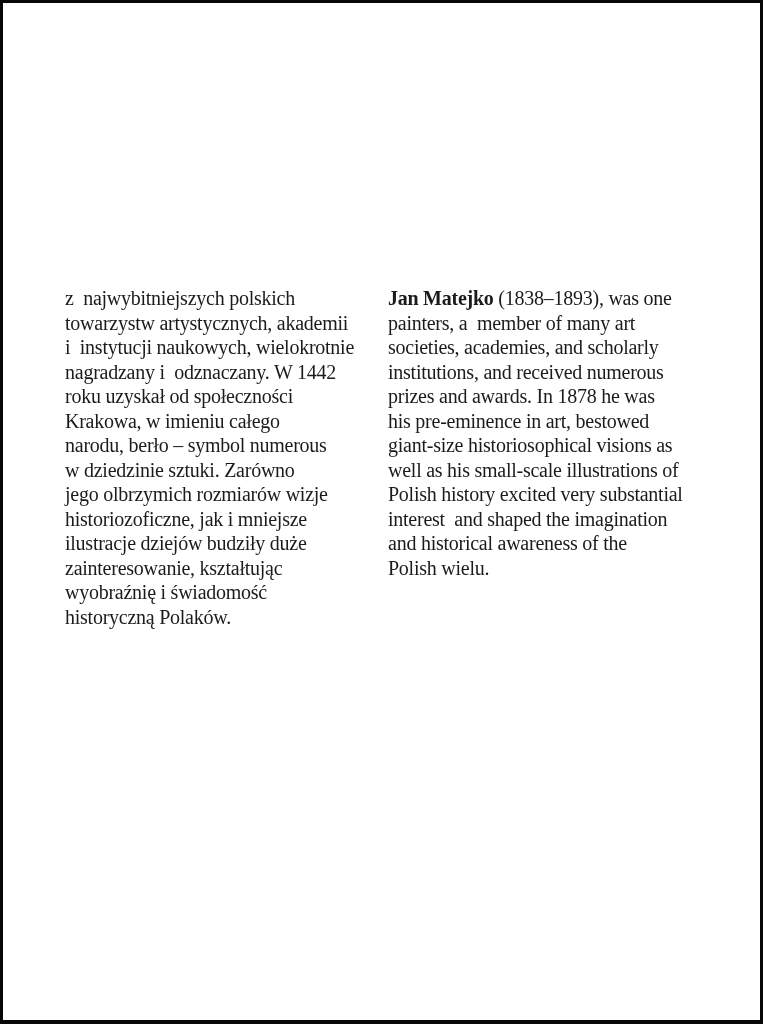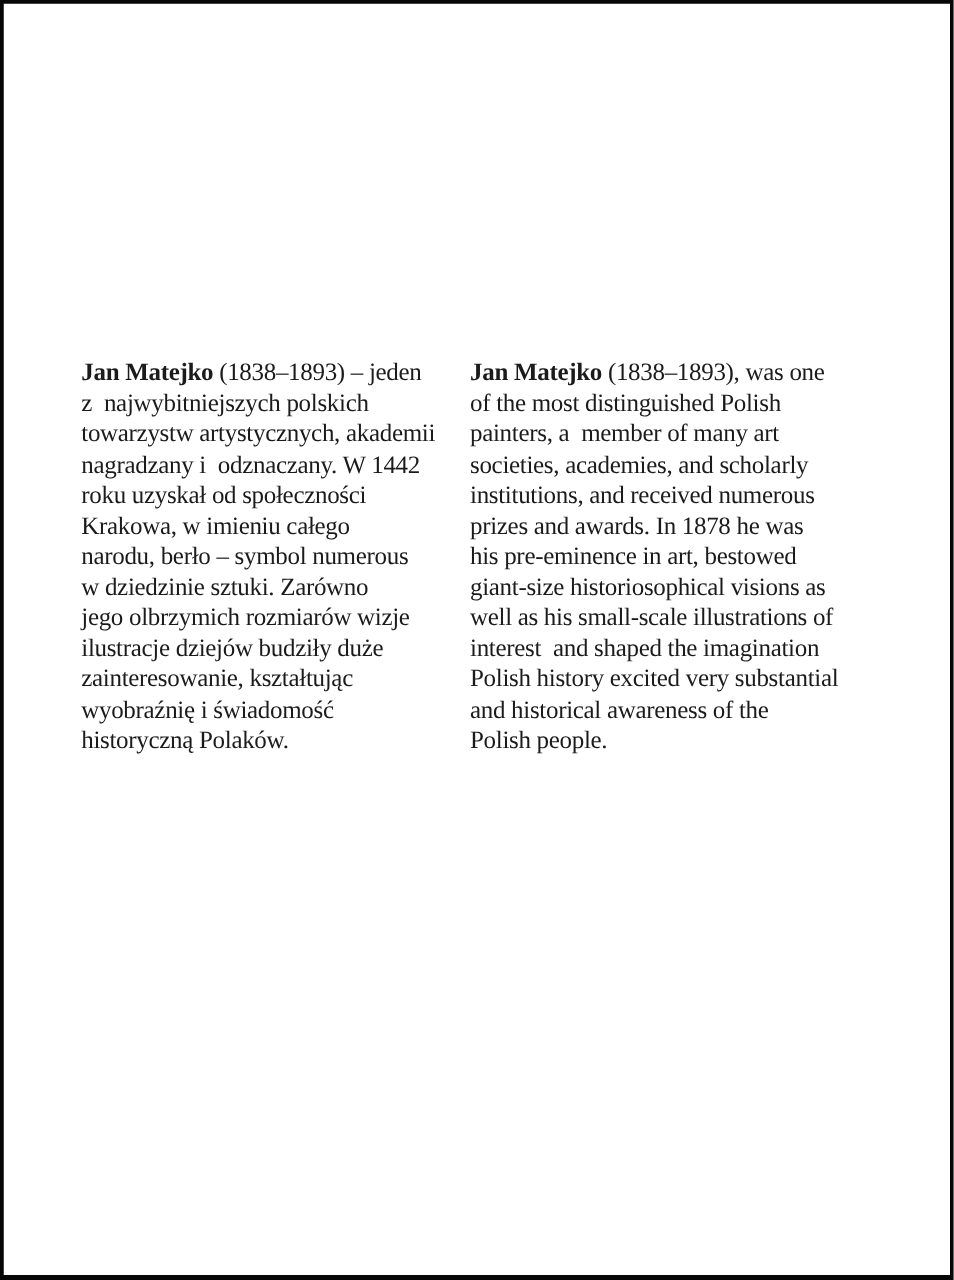--- a/index.html
+++ b/index.html
@@ -27,64 +27,64 @@
   }
   .column {
     position: absolute;
     top: 0;
     width: 318px;
     font-size: 20px;
     line-height: 24.5px;
     letter-spacing: -0.25px;
   }
   .column.polish  { left: 62px; }
-  .column.english { left: 373px; }
+  .column.english { left: 385px; }
   .line {
     white-space: pre;
   }
   .bold {
     font-weight: bold;
   }
 </style>
 </head>
 <body>
 
 <div class="page">
   <section class="text-block">
 
     <div class="column polish">
-      <div class="line"><span class="bold">Jan Matejko</span><span> (1838–1893) – jeden</span></div>
       <div>
           <div class="line">z  najwybitniejszych polskich</div>
           <div class="line">towarzystw artystycznych, akademii</div>
+          <div class="line">i  instytucji naukowych, wielokrotnie</div>
           <div class="line">nagradzany i  odznaczany. W 1442</div>
           <div class="line">roku uzyskał od społeczności</div>
           <div class="line">Krakowa, w imieniu całego</div>
           <div class="line">narodu, berło – symbol numerous</div>
           <div class="line">w dziedzinie sztuki. Zarówno</div>
           <div class="line">jego olbrzymich rozmiarów wizje</div>
+          <div class="line">historiozoficzne, jak i mniejsze</div>
           <div class="line">ilustracje dziejów budziły duże</div>
           <div class="line">zainteresowanie, kształtując</div>
           <div class="line">wyobraźnię i świadomość</div>
           <div class="line">historyczną Polaków.</div>
         </div>
     </div>
 
     <div class="column english">
       <div class="line"><span class="bold">Jan Matejko</span><span> (1838–1893), was one</span></div>
       <div>
-          <div class="line">of the most distinguished Polish</div>
           <div class="line">painters, a  member of many art</div>
           <div class="line">societies, academies, and scholarly</div>
           <div class="line">institutions, and received numerous</div>
           <div class="line">prizes and awards. In 1878 he was</div>
           <div class="line">his pre-eminence in art, bestowed</div>
           <div class="line">giant-size historiosophical visions as</div>
           <div class="line">well as his small-scale illustrations of</div>
+          <div class="line">Polish history excited very substantial</div>
           <div class="line">interest  and shaped the imagination</div>
-          <div class="line">Polish history excited very substantial</div>
           <div class="line">and historical awareness of the</div>
-          <div class="line">Polish people.</div>
+          <div class="line">Polish wielu.</div>
         </div>
     </div>
 
   </section>
 </div>
 
 </body></html>

